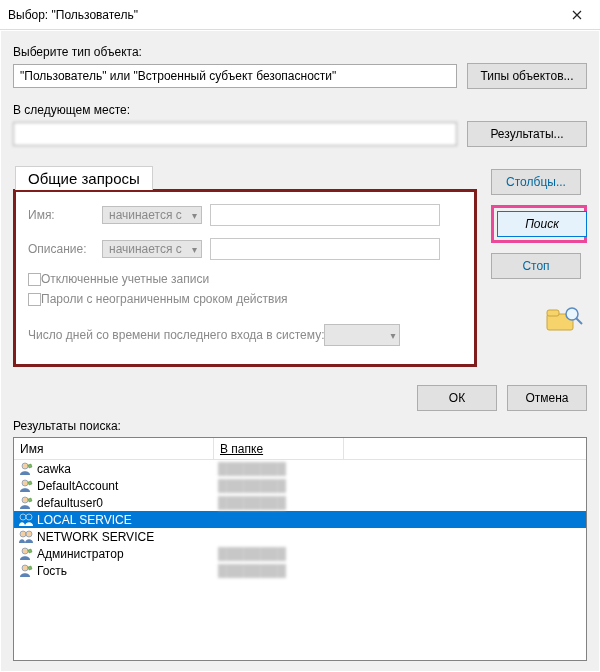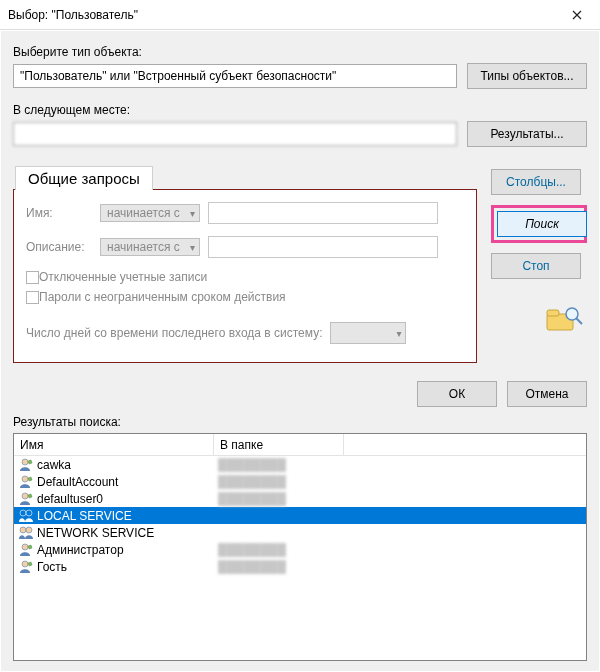--- a/index.html
+++ b/index.html
@@ -48,38 +48,38 @@
 
   
   .tabs-wrap { margin-top:14px; position:relative; }
   .tab-strip { display:flex; }
   .tab {
     background:#fff; border:1px solid #d0d0d0; border-bottom:none;
     padding:3px 12px; font-size:15px; position:relative; top:1px;
     margin-left:2px;
   }
   .tab-panel {
-    background:#fff; border:1px solid #7f1d1d;
+    background:#fff; border:3px solid #7f1d1d;
     padding:12px 12px 18px 12px;
     display:flex; flex-direction:column; gap:12px;
   }
   .query-row { display:flex; align-items:center; gap:8px; }
   .query-row .ql { width:66px; color:#8a8a8a; }
   .select-disabled {
     width:100px; height:18px; background:#e6e6e6; border:1px solid #bfbfbf;
     display:flex; align-items:center; justify-content:space-between;
     padding:0 4px 0 6px; color:#8a8a8a; font-size:12px;
   }
   .select-disabled .chev { font-size:10px; color:#888; }
   .text-disabled {
     flex:1; max-width:230px; height:22px; background:#fff; border:1px solid #c8c8c8;
   }
   .check-row { display:flex; align-items:center; color:#8a8a8a; font-size:12px; }
   .fakebox { width:13px; height:13px; border:1px solid #b3b3b3; background:#fff; }
-  .days-row { display:flex; align-items:center; gap:8px; color:#8a8a8a; font-size:12px; margin-top:6px; }
+  .days-row { display:flex; align-items:center; color:#8a8a8a; font-size:12px; margin-top:6px; }
   .days-select {
     width:76px; height:22px; background:#e6e6e6; border:1px solid #bfbfbf;
     display:flex; align-items:center; justify-content:flex-end; padding-right:4px;
   }
   .days-select .chev { font-size:10px; color:#888; }
 
   
   .tabs-row { display:flex; gap:14px; align-items:flex-start; }
   .tab-left { flex:1; }
   .side-btns { width:96px; display:flex; flex-direction:column; gap:10px; padding-top:4px; }
@@ -103,21 +103,21 @@
     flex:1; min-height:180px; border:1px solid #828282; background:#fff;
     display:flex; flex-direction:column; overflow:hidden;
   }
   .lv-head { display:flex; height:22px; border-bottom:1px solid #e3e3e3; }
   .lv-col {
     border-right:1px solid #e3e3e3; padding:3px 6px; font-size:12px;
     display:flex; align-items:center;
     background:#fff;
   }
   .lv-col.c1 { width:200px; }
-  .lv-col.c2 { width:130px; }
+  .lv-col.c2 { width:130px;text-decoration:underline; }
   .lv-body { flex:1; overflow:auto; }
   .lv-row { display:flex; height:17px; align-items:center; font-size:12px; }
   .lv-row .cell { padding:0 4px; overflow:hidden; white-space:nowrap; }
   .lv-row .cell.c1 { width:200px; display:flex; align-items:center; gap:3px; }
   .lv-row .cell.c2 { width:130px; color:#c7c7c7; filter:blur(1.4px); }
   .lv-row.selected { background:#0078d7; color:#fff; }
   .lv-row.selected .cell.c2 { color:#0078d7; background:#0078d7; filter:none; }
 
   .pic { width:16px; height:14px; display:inline-flex; align-items:center; justify-content:center; }
   .pic svg { display:block; }

